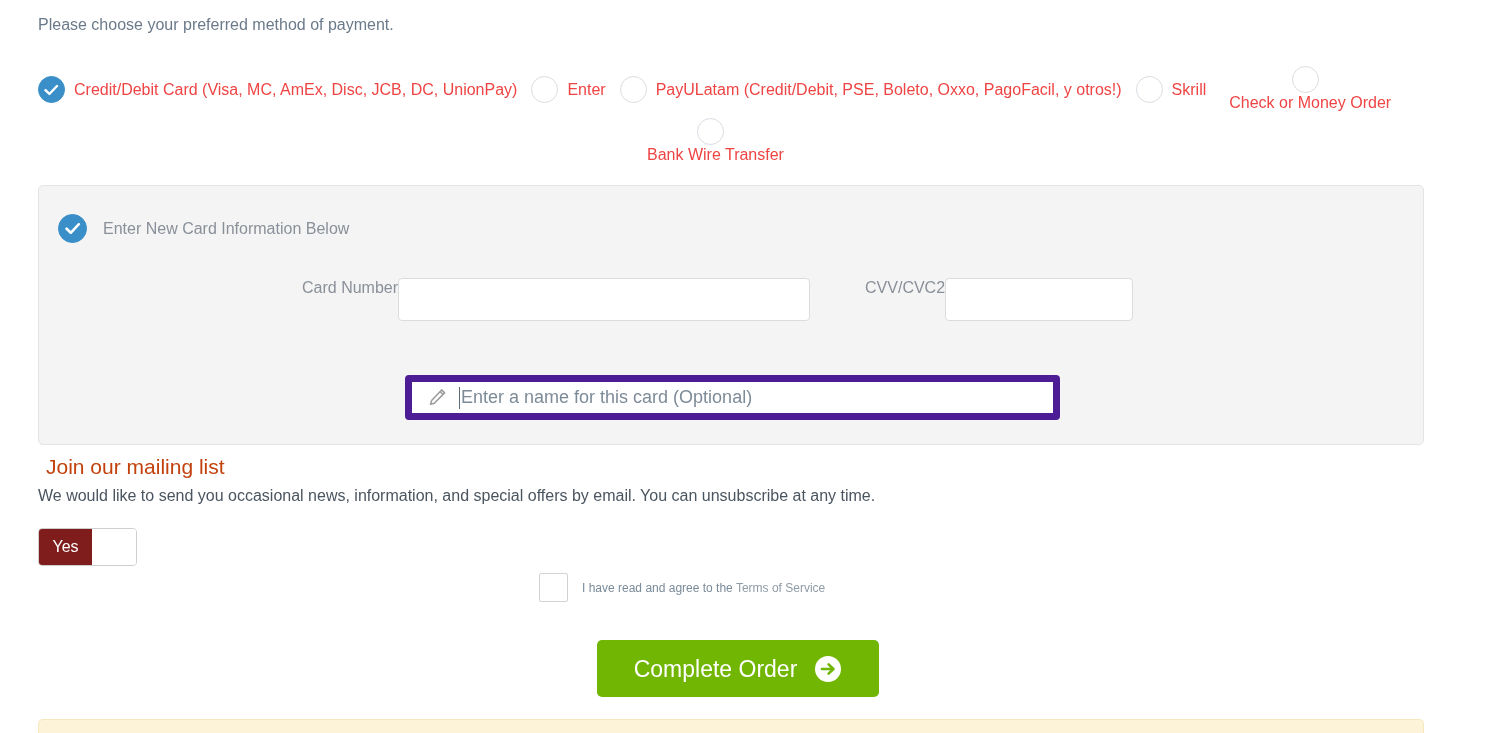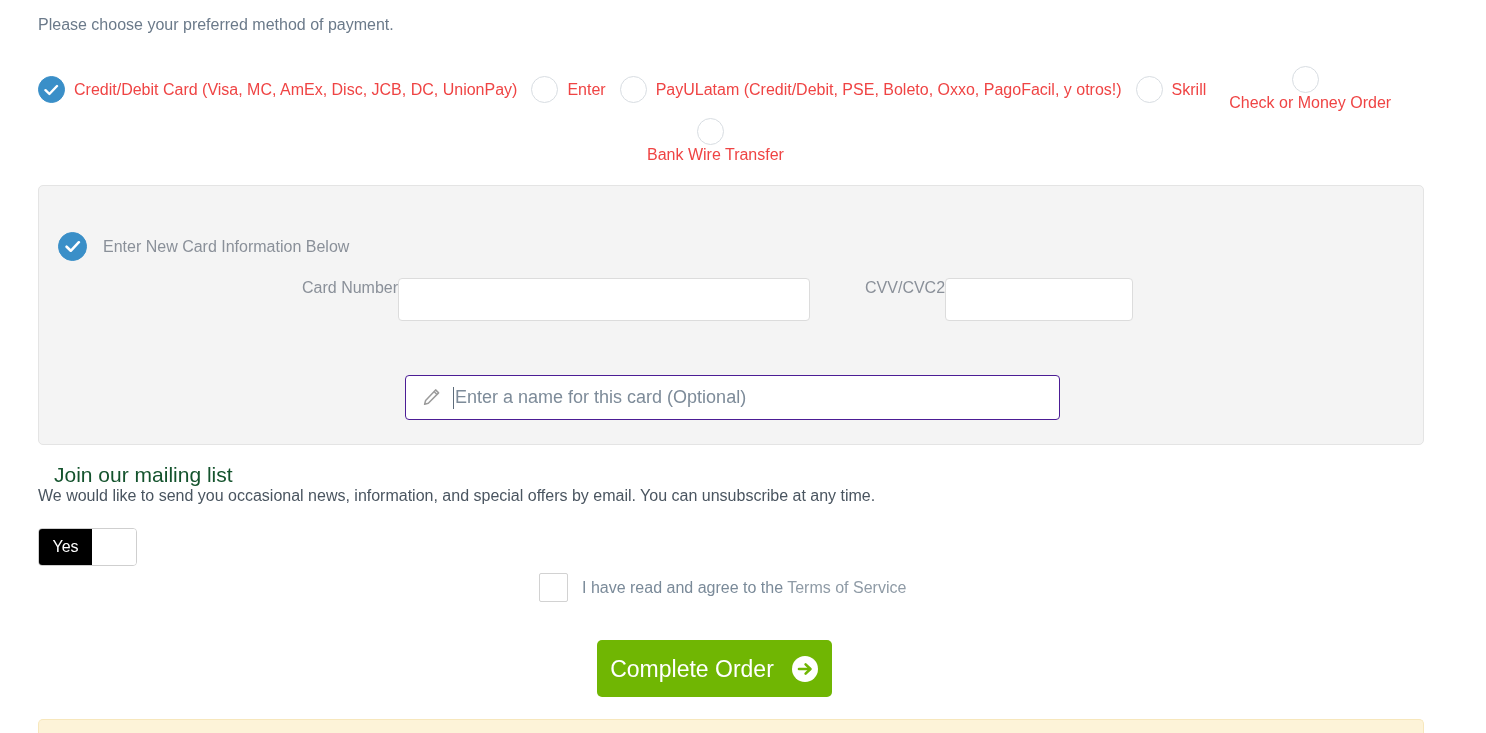--- a/index.html
+++ b/index.html
@@ -83,21 +83,20 @@
     background: #f4f4f4;
     border: 1px solid #e4e4e4;
     border-radius: 5px;
   }
   .panel-head {
     position: absolute;
     left: 19px;
     top: 28px;
     display: flex;
     align-items: center;
-    margin-top: 18px;
   }
   .panel-head .radio { width: 29px; height: 29px; }
   .panel-head .panel-head-label {
     margin-left: 16px;
     font-size: 16px;
     color: #8a9099;
     line-height: 20px;
   }
 
   .fields {
@@ -134,21 +133,21 @@
   .field-cvv .field-input { width: 188px; }
 
   .card-name-wrap {
     position: absolute;
     left: 366px;
     top: 189px;
     width: 655px;
     height: 45px;
     box-sizing: border-box;
     background: #ffffff;
-    border: 1px solid #4c1d95;
+    border: 7px solid #4c1d95;
     border-radius: 4px;
     display: flex;
     align-items: center;
   }
   .pencil-icon {
     margin-left: 16px;
     flex: 0 0 auto;
     display: flex;
     align-items: center;
   }
@@ -172,24 +171,24 @@
     height: 100%;
   }
   .card-name-input::placeholder { color: #7d8b99; opacity: 1; }
 
   
   .mailing-title {
     position: absolute;
     left: 38px;
     top: 446px;
     font-size: 21px;
-    color: #14532d;
+    color: #c2410c;
     line-height: 26px;
     font-weight: normal;
-    margin: 16px;
+    margin: 8px;
   }
   .mailing-text {
     position: absolute;
     left: 38px;
     top: 486px;
     font-size: 16px;
     color: #4a5560;
     line-height: 20px;
     white-space: nowrap;
   }
@@ -203,21 +202,21 @@
     box-sizing: border-box;
     border: 1px solid #cfcfcf;
     border-radius: 4px;
     background: #ffffff;
     overflow: hidden;
     display: flex;
     align-items: stretch;
     cursor: pointer;
   }
   .toggle-on {
-    background: #000000;
+    background: #7f1d1d;
     color: #ffffff;
     font-size: 16px;
     line-height: 36px;
     width: 53px;
     text-align: center;
     flex: 0 0 auto;
   }
   .toggle-knob {
     flex: 1 1 auto;
     background: #ffffff;
@@ -236,36 +235,36 @@
     height: 29px;
     box-sizing: border-box;
     border: 1px solid #d2d2d2;
     background: #ffffff;
     border-radius: 2px;
     flex: 0 0 auto;
     cursor: pointer;
   }
   .terms-label {
     margin-left: 14px;
-    font-size: 16px;
+    font-size: 12px;
     color: #7a8a99;
     line-height: 20px;
     white-space: nowrap;
   }
   .terms-link {
     color: #8f9ba6;
     text-decoration: none;
   }
 
   
   .complete-order {
     position: absolute;
     left: 597px;
     top: 640px;
-    width: 235px;
+    width: 282px;
     height: 57px;
     box-sizing: border-box;
     background: #70b603;
     border: 0;
     border-radius: 5px;
     color: #ffffff;
     font-family: "Liberation Sans", sans-serif;
     font-size: 23px;
     display: flex;
     align-items: center;

